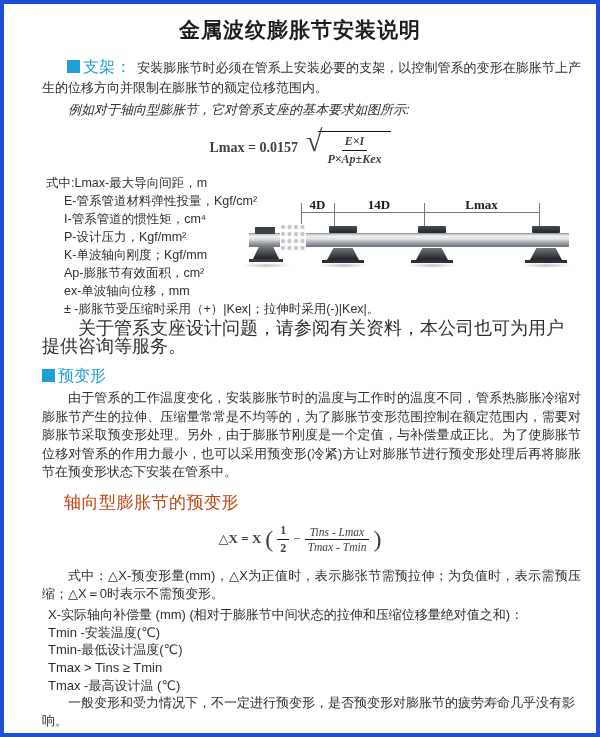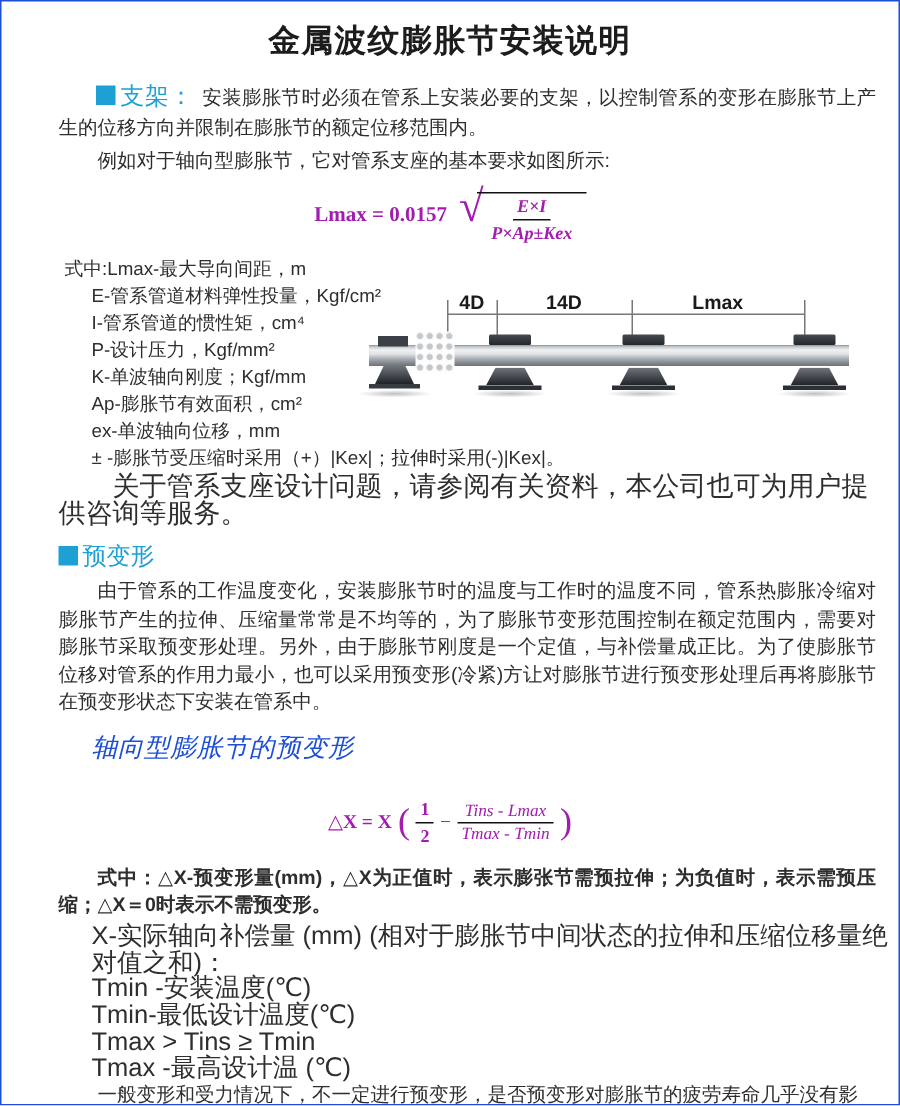--- a/index.html
+++ b/index.html
@@ -1,21 +1,21 @@
 <!DOCTYPE html>
 <html><head>
 <meta charset="utf-8">
 <style>
   * { box-sizing: border-box; margin: 0; padding: 0; }
   html,body { background:#fff; }
   .page {
     position: relative;
     width: 600px; height: 737px;
     background: #ffffff;
-    border: 1px solid #1d4ed8;
+    border: 4px solid #1d4ed8;
     overflow: hidden;
     font-family: "Liberation Sans", "DejaVu Sans", sans-serif;
     color: #2e2e2e;
     font-size: 13px;
   }
   .title {
     padding-top: 12px;
     text-align: center;
     font-size: 21px;
     font-weight: bold;
@@ -30,69 +30,68 @@
     vertical-align: -1px;
   }
   .sec-label {
     color: #1da1d4;
     font-size: 16px;
     font-weight: normal;
     margin-right: 6px;
     line-height: 1;
   }
   .p-intro { margin: 14px 15px 0 38px; line-height: 20px; text-indent: 25px; text-align: justify; }
-  .p-example { margin: 2px 15px 0 38px; line-height: 19px; text-indent: 2em; }
+  .p-example { margin: 2px 15px 0 38px; line-height: 19px; text-indent: 2em; font-style: italic; }
 
   .formula {
     display: flex; justify-content: center; align-items: center;
     font-family: "Liberation Serif", "DejaVu Serif", serif;
-    font-weight: bold; color: #a21caf;
+    font-weight: bold; color: #404040;
   }
   .f1 { margin-top: 9px; font-size: 14px; gap: 8px; }
   .sqrt { display: inline-flex; align-items: flex-start; }
   .sqrt-glyph { font-size: 30px; line-height: 26px; font-weight: normal; margin-right: -4px; }
   .sqrt-body { border-top: 1.5px solid #111; padding: 1px 6px 0 6px; margin-top: 3px; }
   .frac { display: inline-flex; flex-direction: column; text-align: center; font-size: 12px; }
   .frac .num { padding: 0 3px 1px; border-bottom: 1px solid #111; }
   .frac .den { padding: 1px 3px 0; }
   .sqrt .frac { font-style: italic; align-items: center; }
 
   .defs1 { margin-top: 7px; }
   .defs1 .def-line { margin-left: 60px; line-height: 18px; font-size: 12.5px; }
   .defs1 .def-line.first { margin-left: 42px; }
   .p-note1 { margin: 1px 15px 0 38px; line-height: 18px; text-indent: 2em; font-size: 18px; }
 
   .sec2-head { margin: 13px 0 0 38px; }
   .sec2-body { margin: 5px 15px 0 38px; line-height: 18.6px; text-indent: 2em; text-align: justify; }
 
   .sub-head {
-    color: #1d4ed8;
+    color: #c2410c;
     font-size: 17px;
     letter-spacing: 0.5px;
-    font-style: italic;
   }
   .axial-head { margin: 9px 0 0 60px; }
   .lateral-head { margin: 7px 0 0 40px; }
 
-  .f2 { margin-top: 22px; font-size: 13px; gap: 4px; }
+  .f2 { margin-top: 9px; font-size: 13px; gap: 4px; }
   .f2 .paren { font-size: 24px; font-weight: normal; line-height: 1; }
   .f2 .frac.t { font-style: italic; font-size: 11.5px; font-weight: normal; }
   .f2 .frac.half { font-size: 12px; }
   .f2 .op { font-weight: normal; }
 
-  .p-explain { margin: 11px 15px 0 38px; line-height: 18.5px; text-indent: 2em; text-align: justify; font-weight: bold; }
+  .p-explain { margin: 11px 15px 0 38px; line-height: 18.5px; text-indent: 2em; text-align: justify; }
   .defs2 { margin-top: 2px; }
-  .defs2 .def-line { margin-left: 60px; line-height: 17.7px; font-size: 17px; }
+  .defs2 .def-line { margin-left: 44px; line-height: 17.7px; font-size: 13px; }
   .p-note2 { margin: 0 15px 0 38px; line-height: 18px; text-indent: 2em; }
 
   
   .diagram { position: absolute; left: 243px; top: 193px; width: 335px; height: 80px; }
   .diagram .dim-label {
     position: absolute; top: 0; text-align: center;
-    font-family: Liberation Sans, sans-serif;
+    font-family: Liberation Serif, serif;
     font-weight: bold; font-size: 13px; color: #1a1a1a;
   }
   .dl-4d   { left: 54px;  width: 33px; }
   .dl-14d  { left: 87px;  width: 90px; }
   .dl-lmax { left: 177px; width: 115px; }
   .dim-line { position: absolute; left: 54px; top: 15px; width: 238px; height: 1px; background: #777; }
   .tick { position: absolute; top: 6px; width: 1px; height: 30px; background: #777; }
   .tk1 { left: 54px; } .tk2 { left: 87px; } .tk3 { left: 177px; } .tk4 { left: 292px; }
   .pipe {
     position: absolute; left: 2px; top: 36px; width: 320px; height: 14px;

